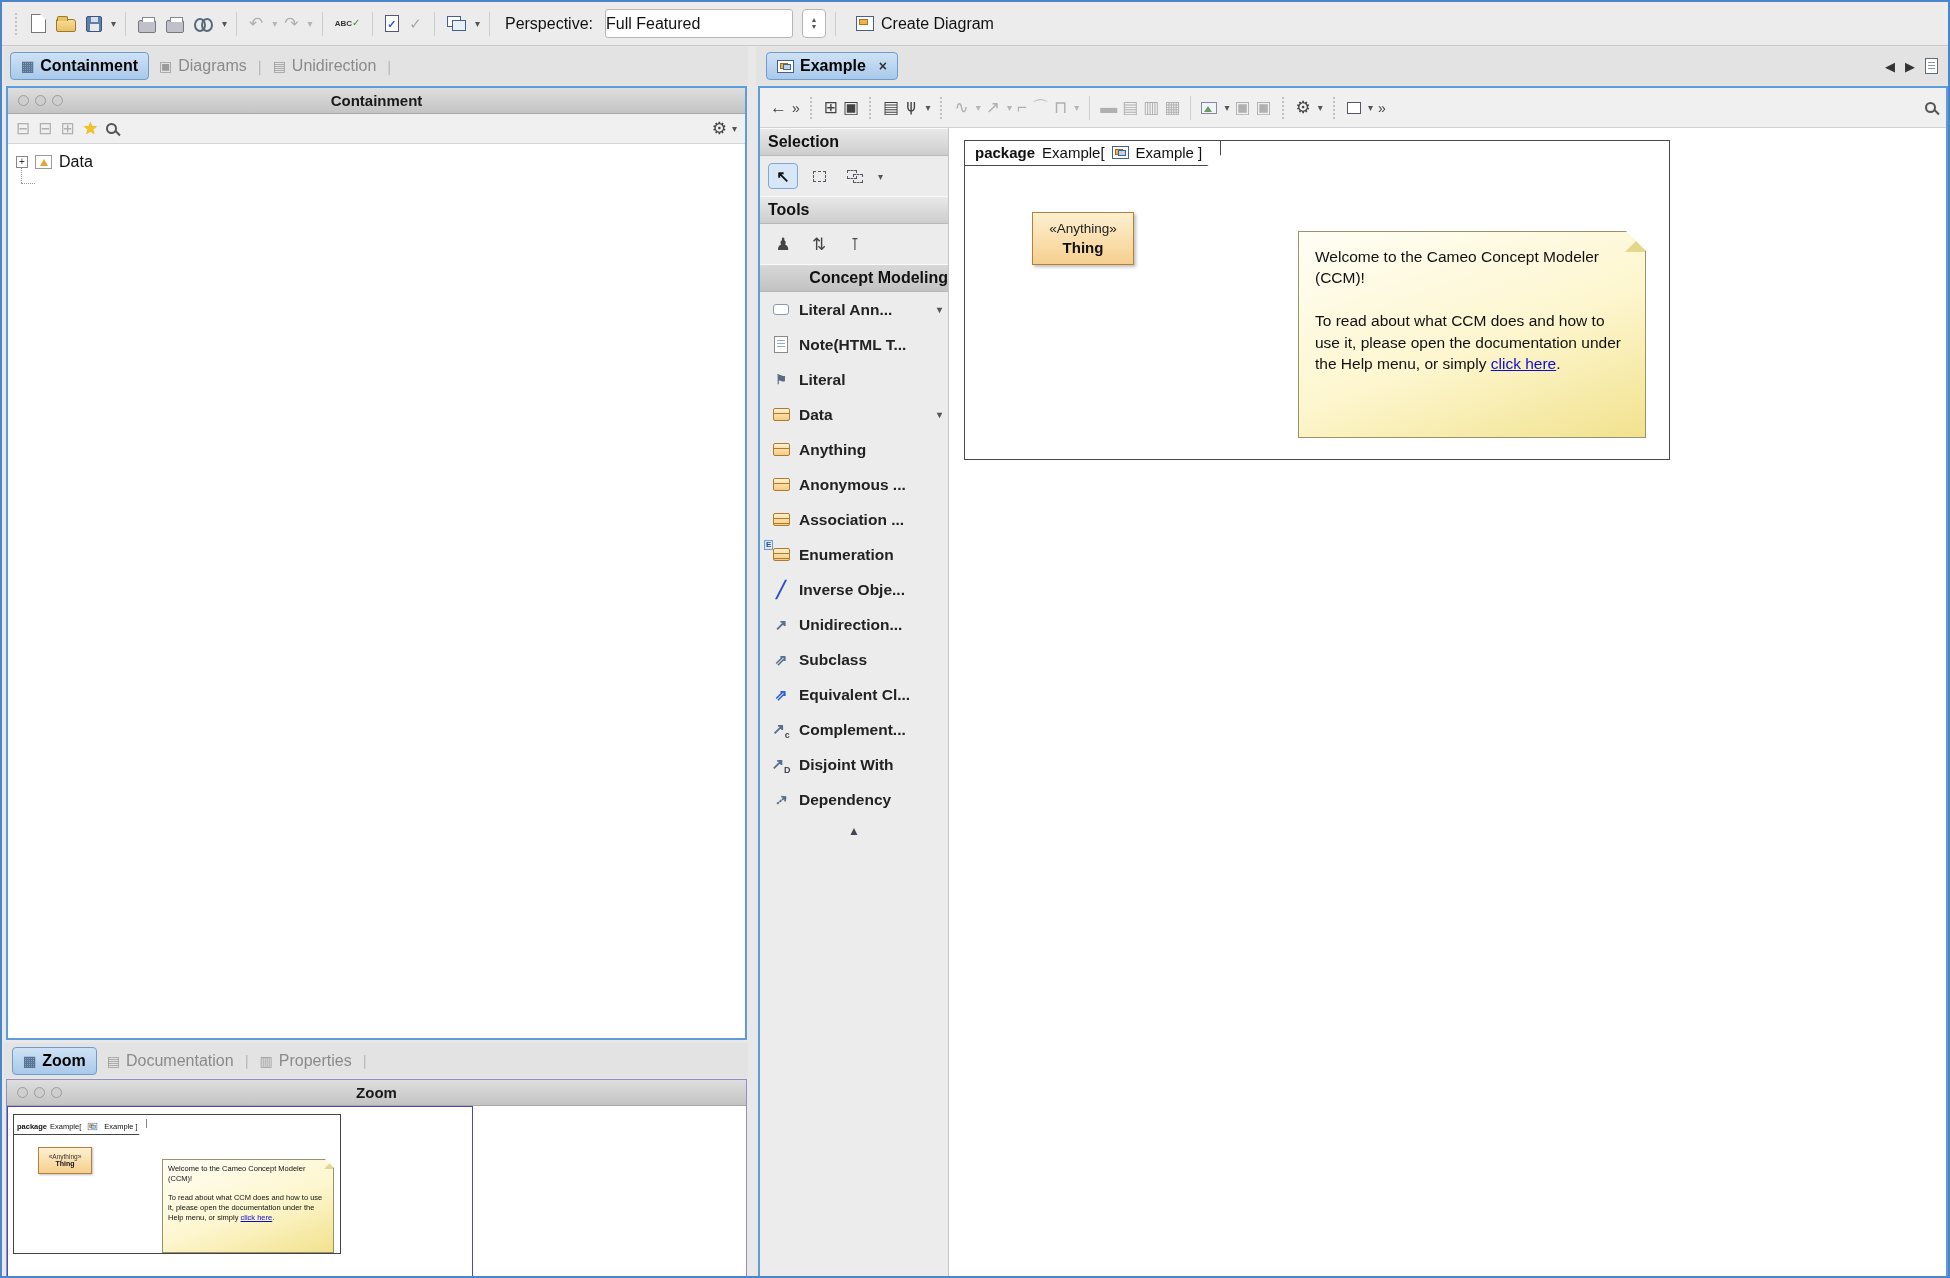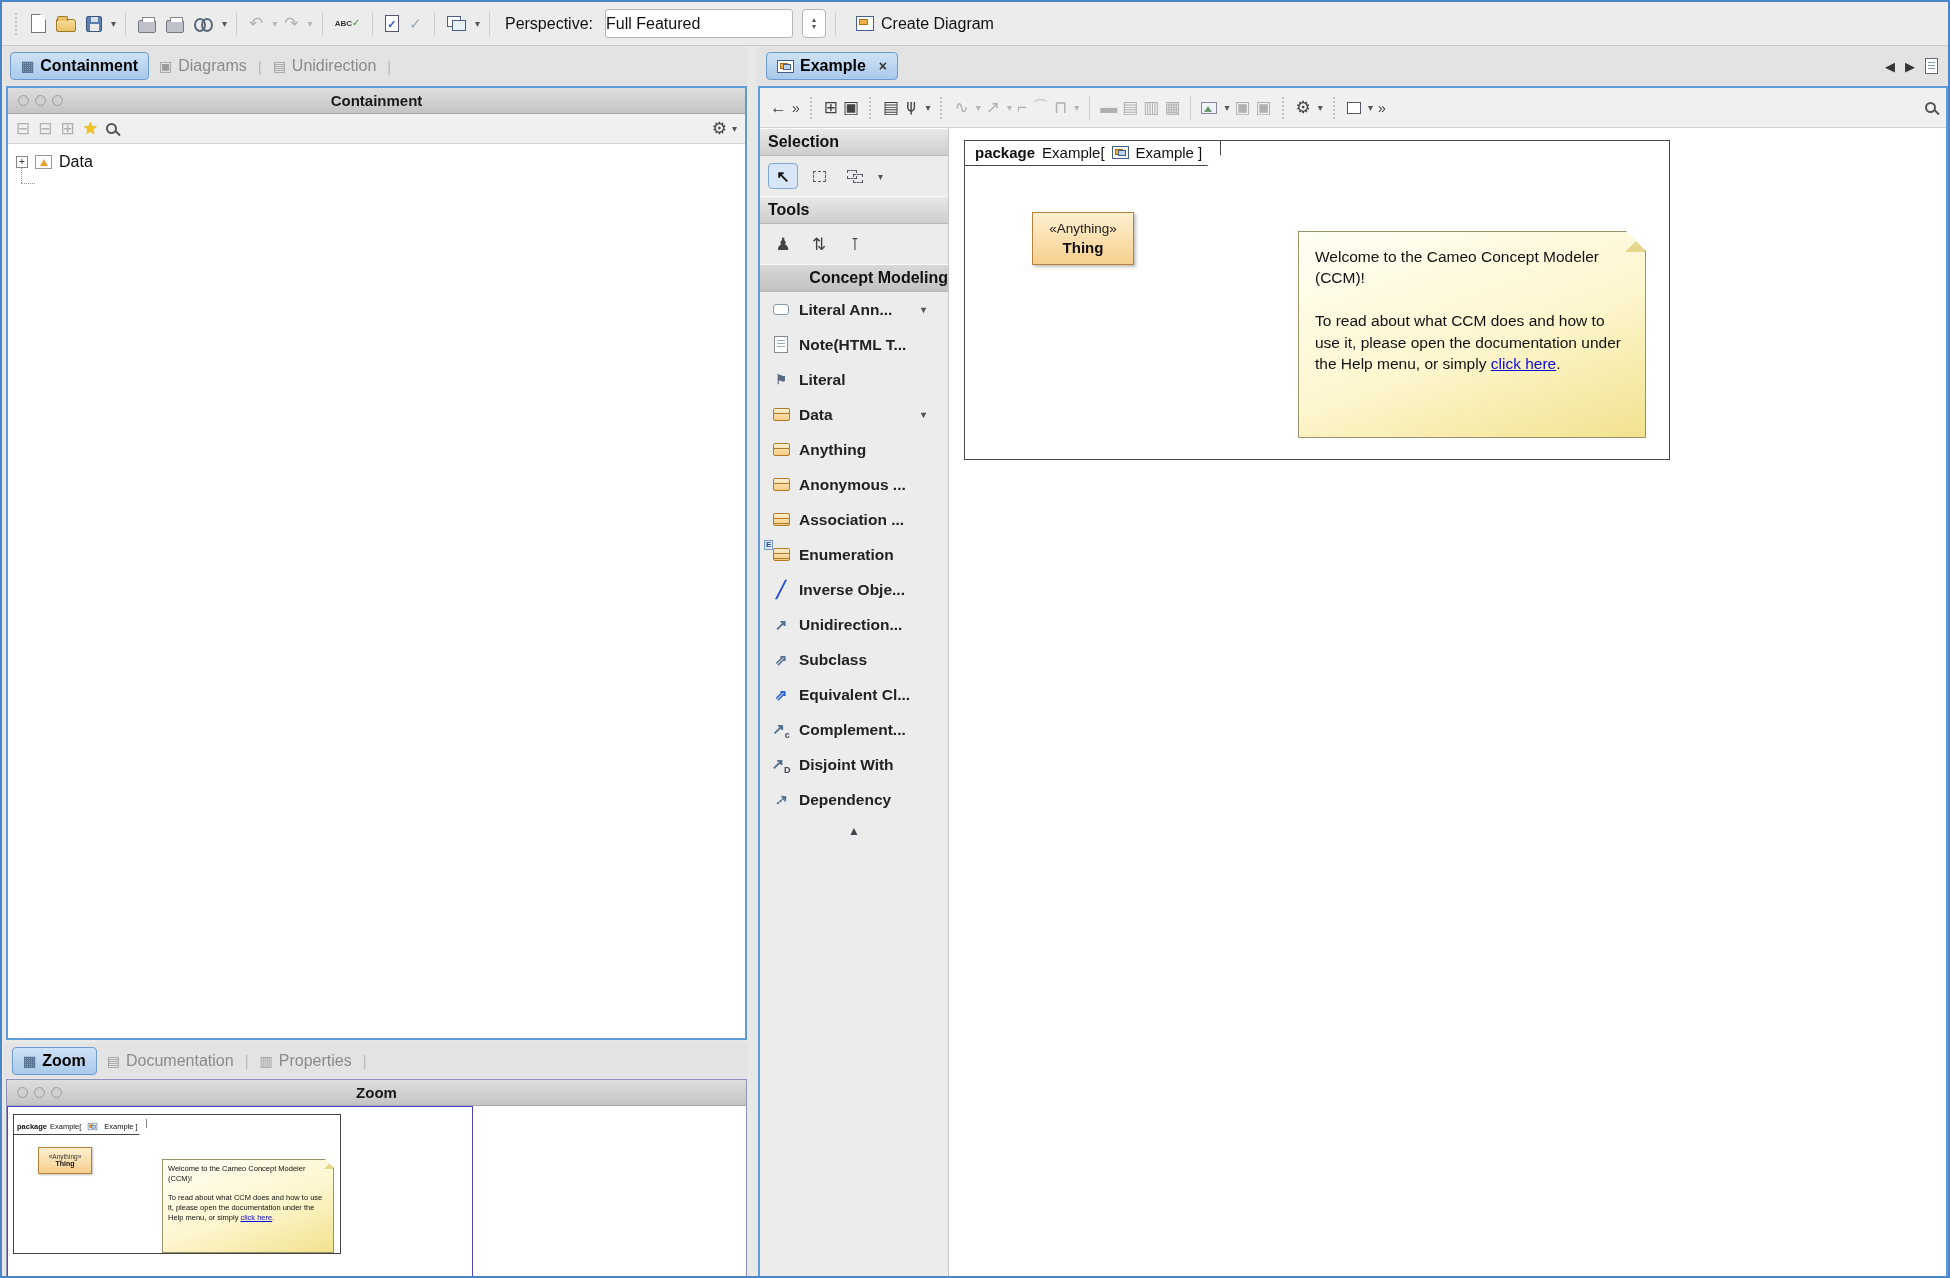--- a/index.html
+++ b/index.html
@@ -135,21 +135,21 @@
   .pal-head { height:28px; background:linear-gradient(#e8e8e8,#cecece); border-top:1px solid #fafafa; border-bottom:1px solid #b9b9b9;
     display:flex; align-items:center; padding-left:8px; font-size:16px; font-weight:bold; }
   .pal-row { height:40px; display:flex; align-items:center; padding:0 8px; gap:6px; }
   .tbtn { width:30px; height:26px; border:1px solid transparent; border-radius:4px; display:flex; align-items:center; justify-content:center; }
   .tbtn.active { background:#d8e7f7; border-color:#7fa8d9; }
   .cursor-g { font-size:16px; font-weight:bold; color:#111; }
   .ico-rect { width:13px; height:11px; border:1px dashed #556; }
   .ico-multi { position:relative; width:16px; height:13px; }
   .ico-multi::before { content:""; position:absolute; left:0; top:0; width:8px; height:7px; border:1px dashed #556; }
   .ico-multi::after  { content:""; position:absolute; right:0; bottom:0; width:8px; height:7px; border:1px dashed #556; }
-  .pal-item { height:35px; display:flex; align-items:center; padding:0 22px 0 9px; font-size:15.5px; font-weight:bold; color:#222; }
+  .pal-item { height:35px; display:flex; align-items:center; padding:0 6px 0 9px; font-size:15.5px; font-weight:bold; color:#222; }
   .pal-item .lbl { white-space:nowrap; overflow:hidden; }
   .pal-item .caret { margin-left:auto; }
   .pi { flex:0 0 24px; height:20px; display:flex; align-items:center; justify-content:center; margin-right:6px; }
   .ico-box { width:17px; height:13px; border:1px solid #b07a2c; border-radius:2px; background:linear-gradient(#fdeecb,#f5cd84); }
   .ico-box.hdr::before { content:""; display:block; height:4px; border-bottom:1px solid #b07a2c; background:linear-gradient(#fbf3d9,#f8dfae); border-radius:2px 2px 0 0; }
   .ico-box.rows::before { content:""; display:block; height:4px; border-bottom:1px solid #b07a2c; }
   .ico-box.rows::after  { content:""; display:block; height:4px; border-bottom:1px solid #b07a2c; }
   .ico-note { width:14px; height:17px; background:#fff; border:1px solid #8a8a8a; position:relative; }
   .ico-note::before { content:""; position:absolute; left:2px; right:2px; top:3px; height:9px; background:repeating-linear-gradient(#9aabbc 0 1px, transparent 1px 3px); }
   .ico-lit { width:16px; height:11px; background:#fff; border:1px solid #8899aa; border-radius:3px; }

